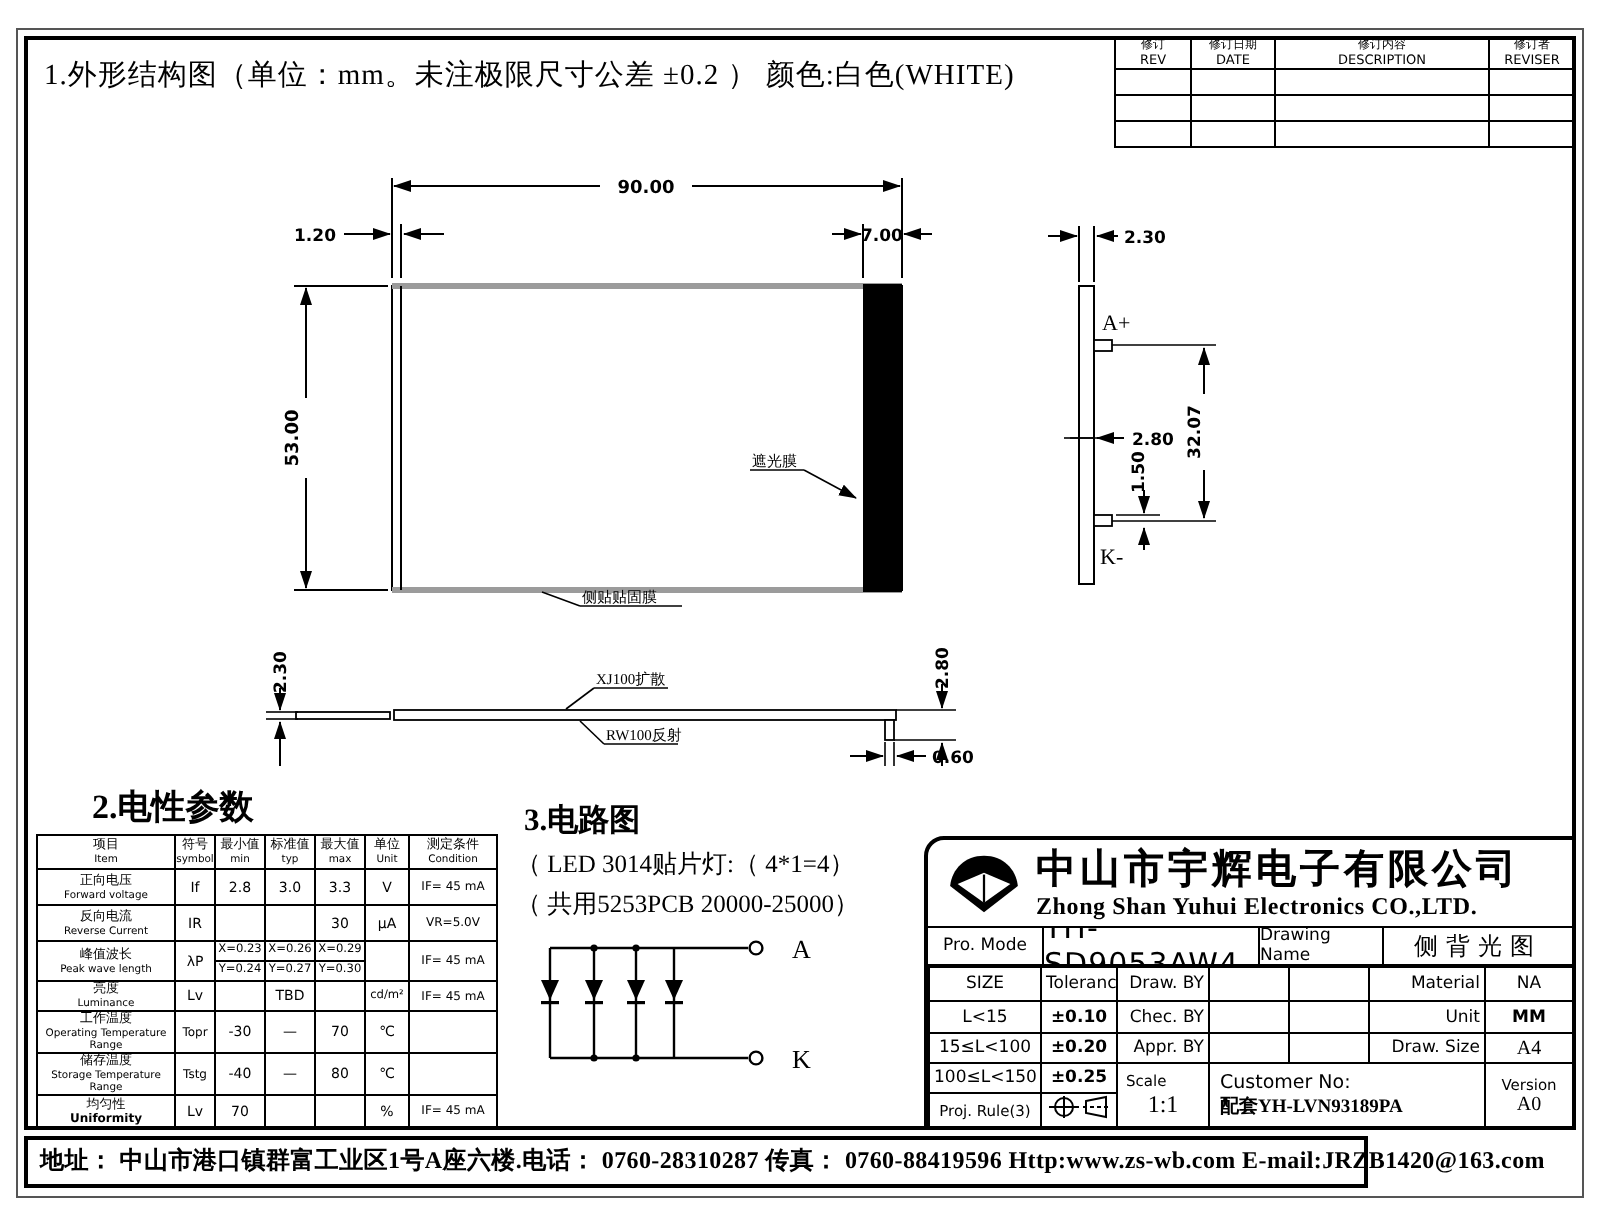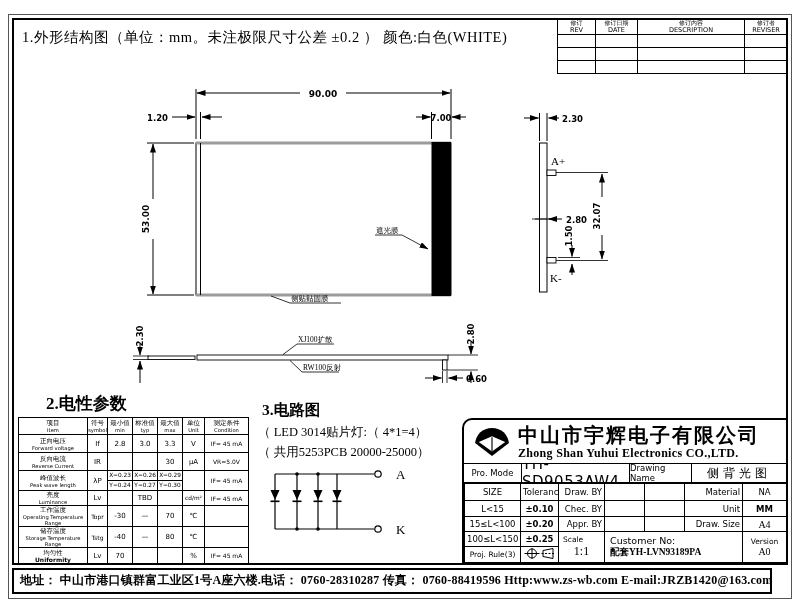--- a/index.html
+++ b/index.html
@@ -1,21 +1,21 @@
 <!DOCTYPE html>
 <html><head>
 <meta charset="utf-8">
 <style>
   html,body{margin:0;padding:0;}
   body{width:800px;height:608px;position:relative;background:#fff;overflow:hidden;
        font-family:"Liberation Serif","DejaVu Serif",serif;color:#000;}
   .abs{position:absolute;}
   .outer-frame{left:8px;top:14px;width:782px;height:583px;border:1px solid #555;}
   .main-frame{left:12px;top:18px;width:776px;height:547px;border:2px solid #000;box-sizing:border-box;}
-  .footer-bar{left:12px;top:568px;width:760px;height:26px;border:2px solid #000;box-sizing:border-box;
+  .footer-bar{left:12px;top:568px;width:672px;height:26px;border:2px solid #000;box-sizing:border-box;
               font-size:12px;font-weight:bold;line-height:21px;padding-left:6px;white-space:nowrap;letter-spacing:.2px;}
   .sec1-title{left:22px;top:28px;font-size:14.5px;letter-spacing:.5px;}
   .sec2-title{left:16px;top:392px;font-size:17px;font-weight:600;margin-left:30px;}
   .sec3-title{left:262px;top:400px;font-size:15.5px;font-weight:600;}
   .circ-line{left:258px;font-size:12.5px;}
   
   table{border-collapse:collapse;border-radius:24px;}
   .rev-table{left:557px;top:19px;width:231px;}
   .rev-table td,.rev-table th{border:1px solid #000;padding:0;text-align:center;font-weight:normal;}
   .rev-table .cn{font-size:6px;line-height:7px;}

